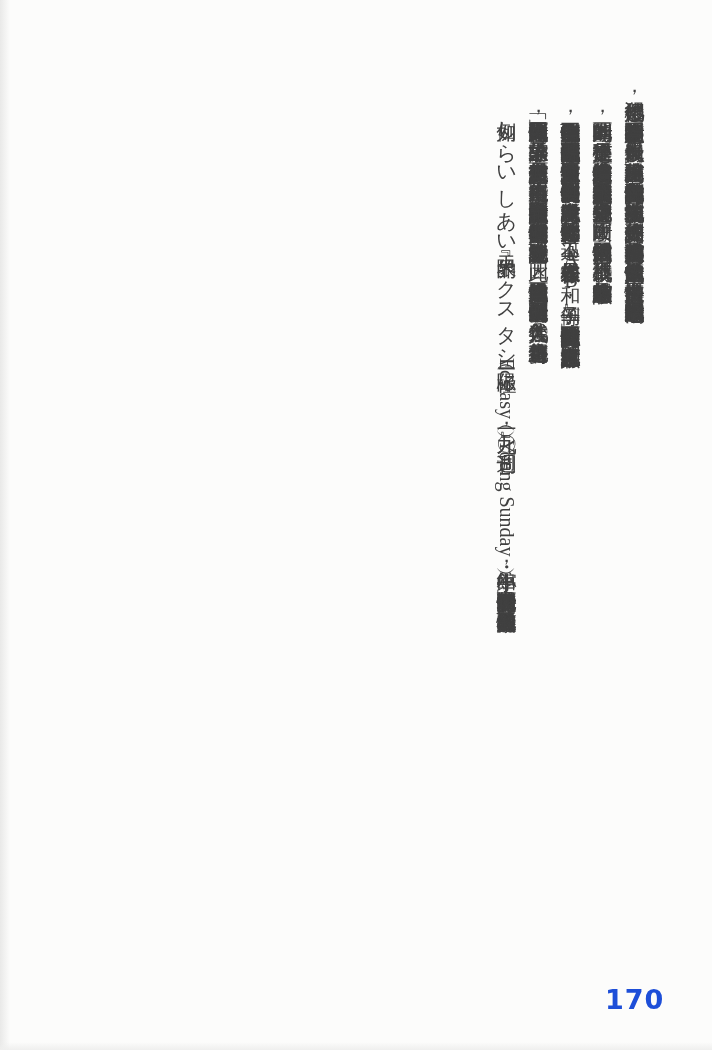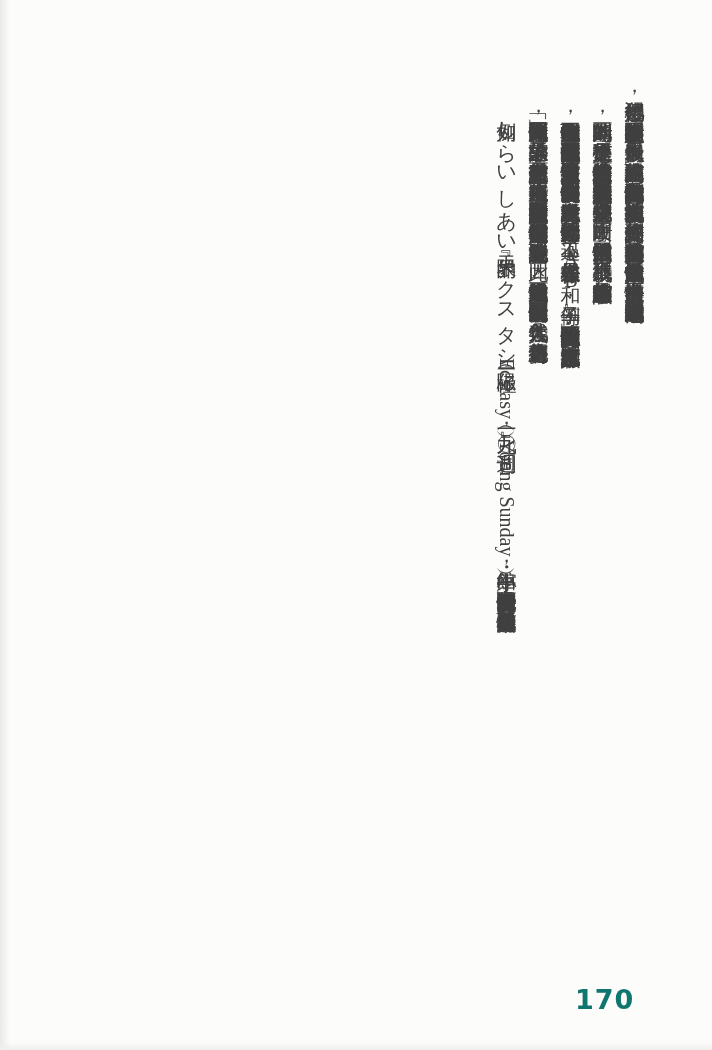--- a/index.html
+++ b/index.html
@@ -37,27 +37,27 @@
   }
   .text-block p {
     margin: 0;
     padding: 0;
     text-indent: 1em;
   }
   .text-block p.no-indent { text-indent: 0; }
   .upright { text-orientation: upright; }
   .page-number {
     position: absolute;
-    left: 575px;
+    left: 605px;
     top: 984px;
     font-family: "DejaVu Sans", "Liberation Sans", sans-serif;
     font-weight: bold;
     font-size: 27px;
     letter-spacing: 1px;
-    color: #0f766e;
+    color: #1d4ed8;
   }
 </style>
 </head>
 <body>
 
 <div class="scan-edge-left"></div>
 <div class="scan-edge-bottom"></div>
 
 <main>
   <div class="text-block">

